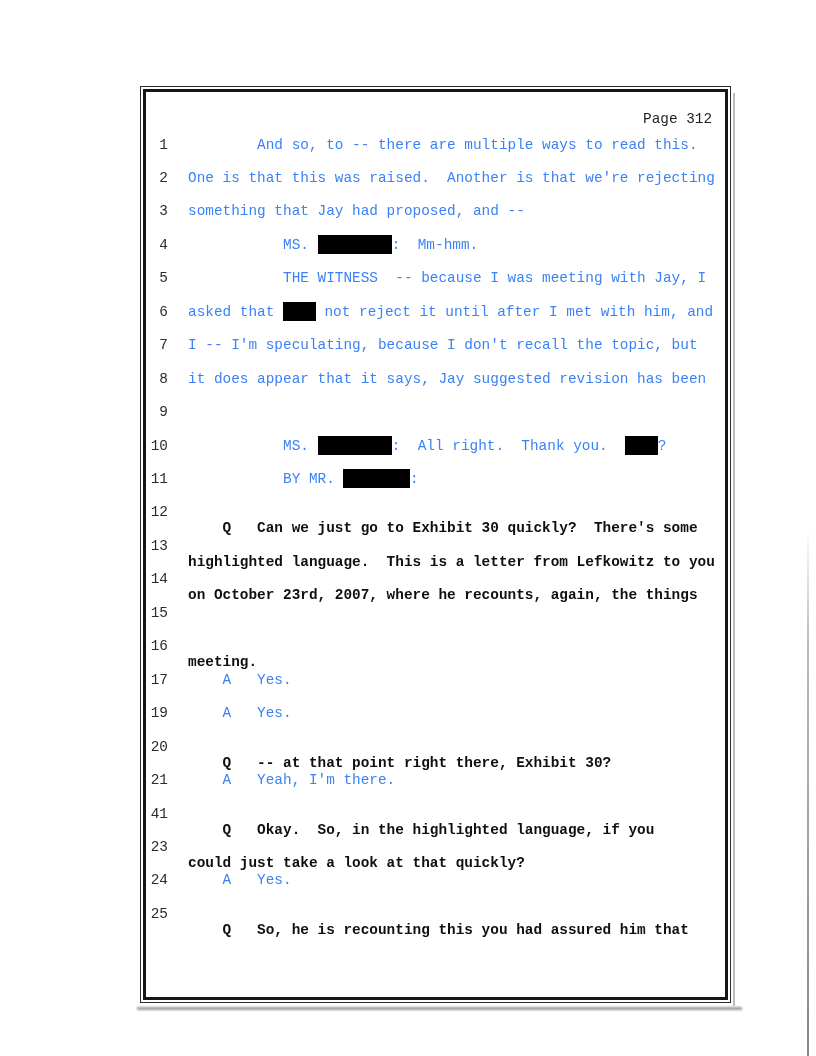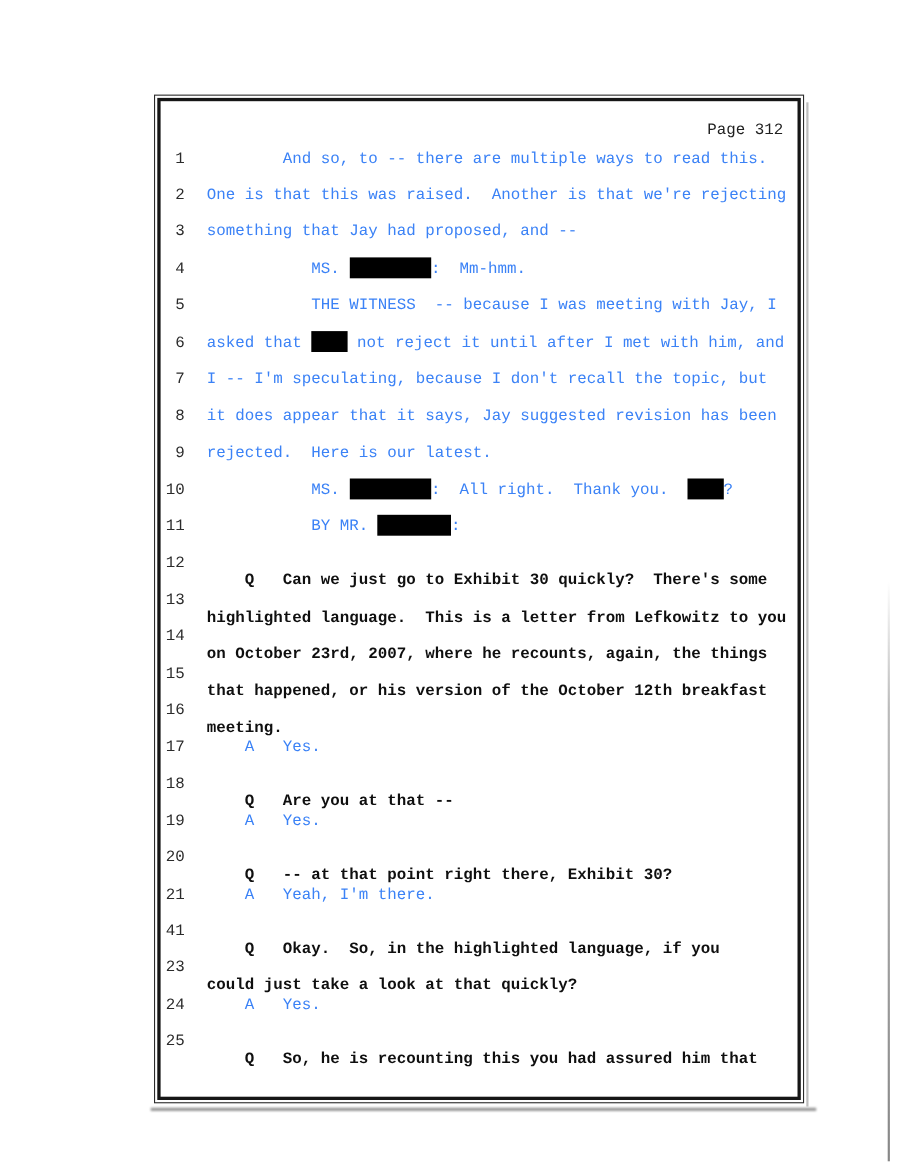--- a/index.html
+++ b/index.html
@@ -92,21 +92,20 @@
     <div class="line">
       <span class="num">7</span>
       <span class="txt">I -- I'm speculating, because I don't recall the topic, but</span>
     </div>
     <div class="line">
       <span class="num">8</span>
       <span class="txt">it does appear that it says, Jay suggested revision has been</span>
     </div>
     <div class="line">
       <span class="num">9</span>
-      <span class="txt">rejected.  Here is our latest.</span>
     </div>
     <div class="line">
       <span class="num">10</span>
       <span class="txt">           MS. <span class="redact" style="width: 8.6ch; background: rgb(0, 0, 0);"></span>:  All right.  Thank you.  <span class="redact" style="width: 3.8ch; background: rgb(0, 0, 0);"></span>?</span>
     </div>
     <div class="line">
       <span class="num">11</span>
       <span class="txt">           BY MR. <span class="redact" style="width: 7.7ch; background: rgb(0, 0, 0);"></span>:</span>
     </div>
     <div class="line bold">
@@ -116,33 +115,28 @@
     <div class="line bold">
       <span class="num">13</span>
       <span class="txt">highlighted language.  This is a letter from Lefkowitz to you</span>
     </div>
     <div class="line bold">
       <span class="num">14</span>
       <span class="txt">on October 23rd, 2007, where he recounts, again, the things</span>
     </div>
     <div class="line bold">
       <span class="num">15</span>
-      <span class="txt">that happened, or his version of the October 12th breakfast</span>
     </div>
     <div class="line bold">
       <span class="num">16</span>
       <span class="txt">meeting.</span>
     </div>
     <div class="line">
       <span class="num">17</span>
       <span class="txt">    A   Yes.</span>
-    </div>
-    <div class="line bold">
-      <span class="num">18</span>
-      <span class="txt">    Q   Are you at that --</span>
     </div>
     <div class="line">
       <span class="num">19</span>
       <span class="txt">    A   Yes.</span>
     </div>
     <div class="line bold">
       <span class="num">20</span>
       <span class="txt">    Q   -- at that point right there, Exhibit 30?</span>
     </div>
     <div class="line">

